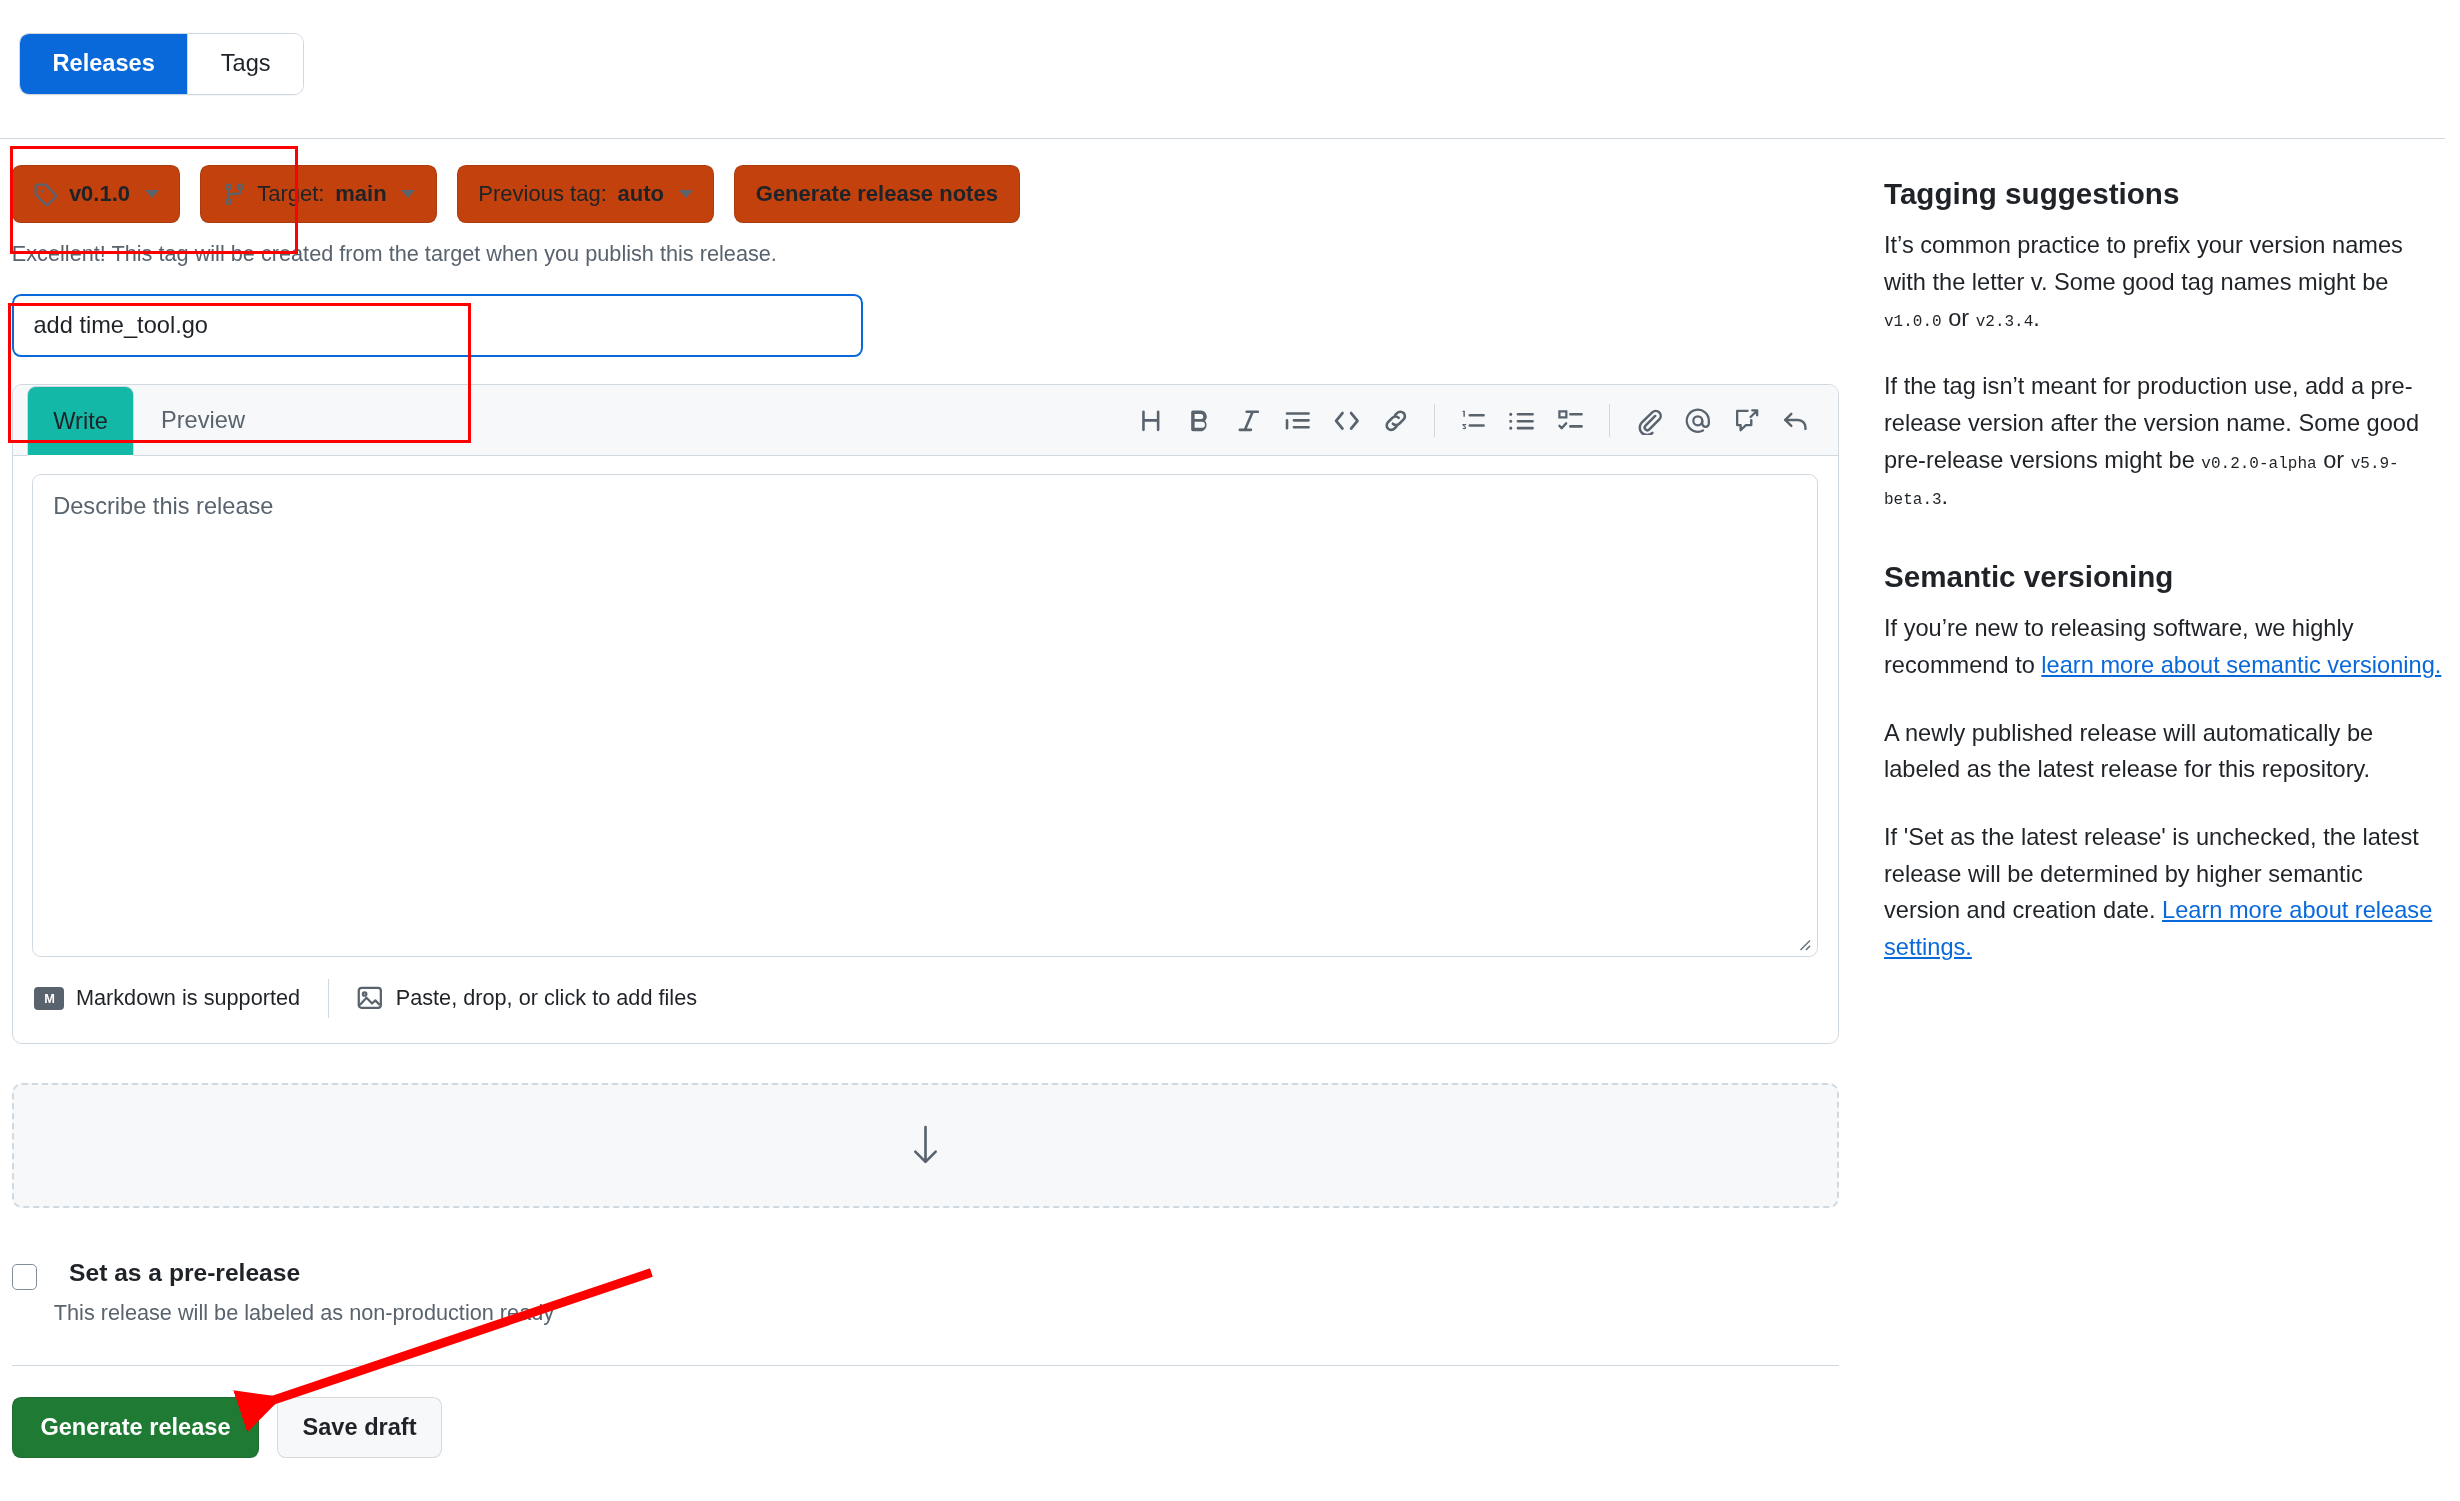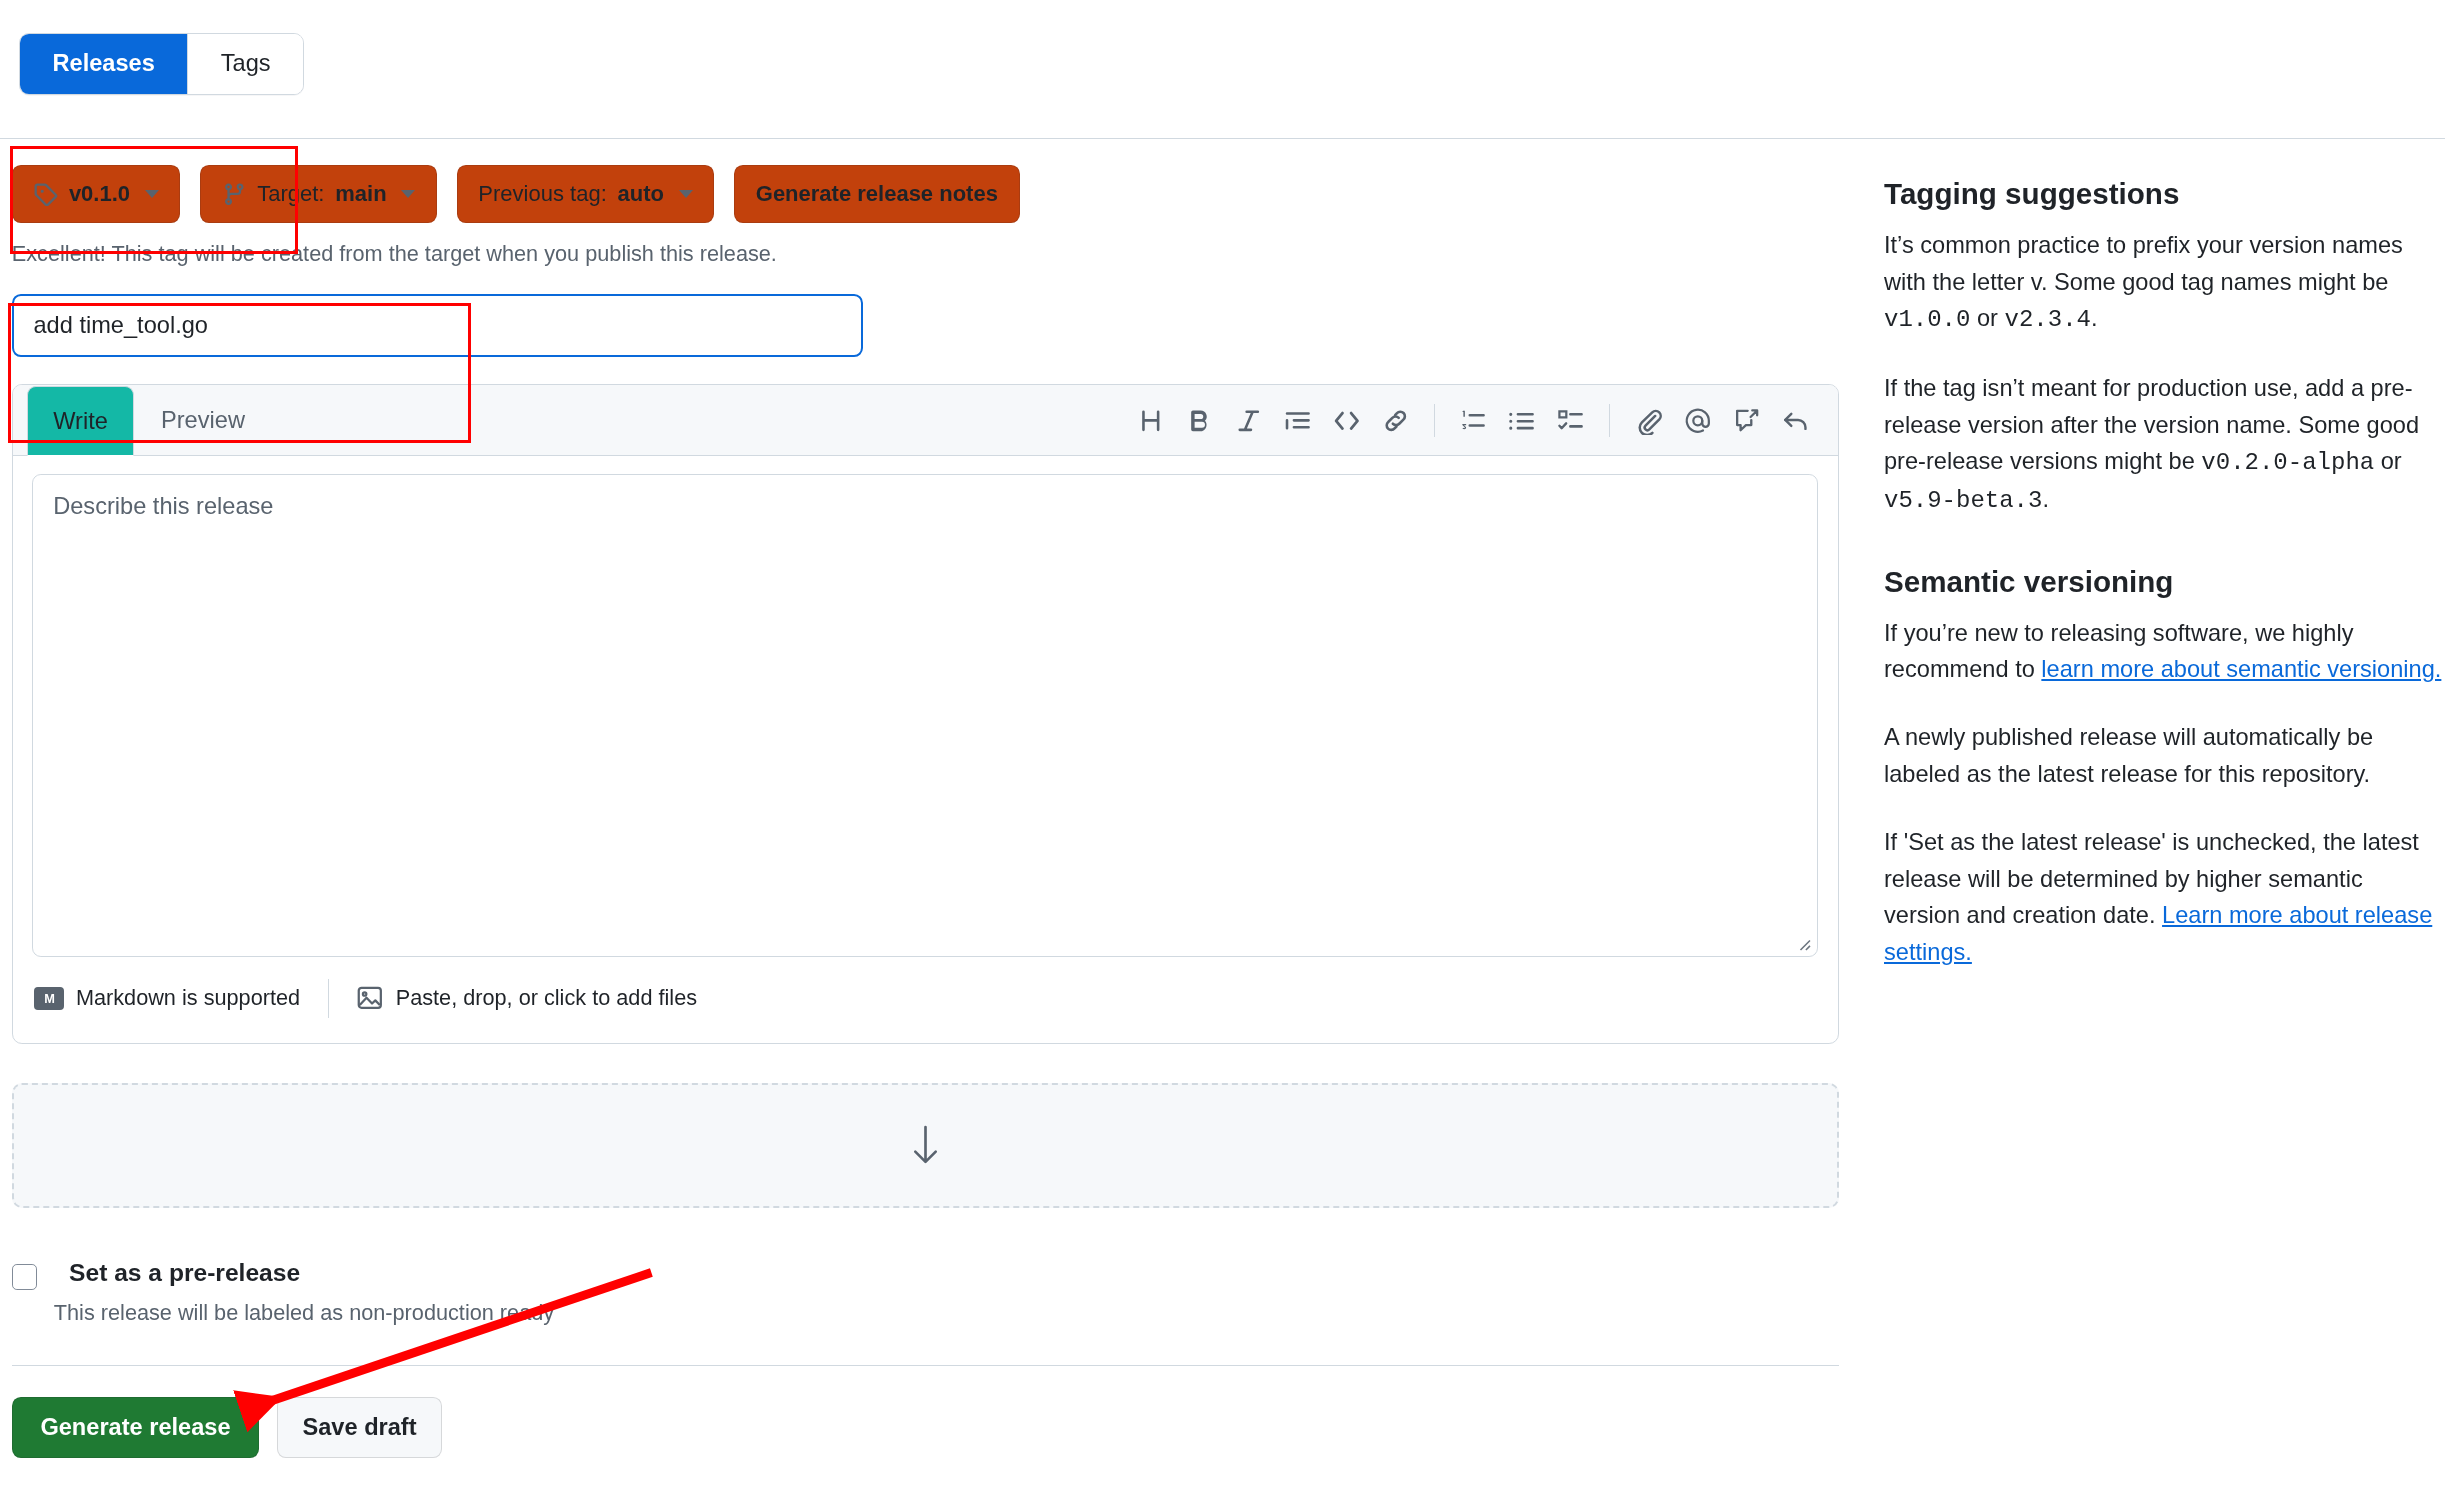--- a/index.html
+++ b/index.html
@@ -275,21 +275,21 @@
   .sb-h.second { margin-top: 43px; }
   .sb-p {
     font-size: 23.6px;
     line-height: 1.55;
     color: #1f2328;
     margin: 0 0 31.5px 0;
   }
   .sb-p.tight { margin-bottom: 12px; }
   code.m {
     font-family: "Liberation Mono", "DejaVu Sans Mono", monospace;
-    font-size: 24px;
+    font-size: 16px;
   }
   a.lnk { color: #0969da; text-decoration: underline; cursor: pointer; }
 
   
   .anno-box {
     position: absolute;
     border: 3.9px solid #ff0000;
     pointer-events: none;
     z-index: 40;
   }

